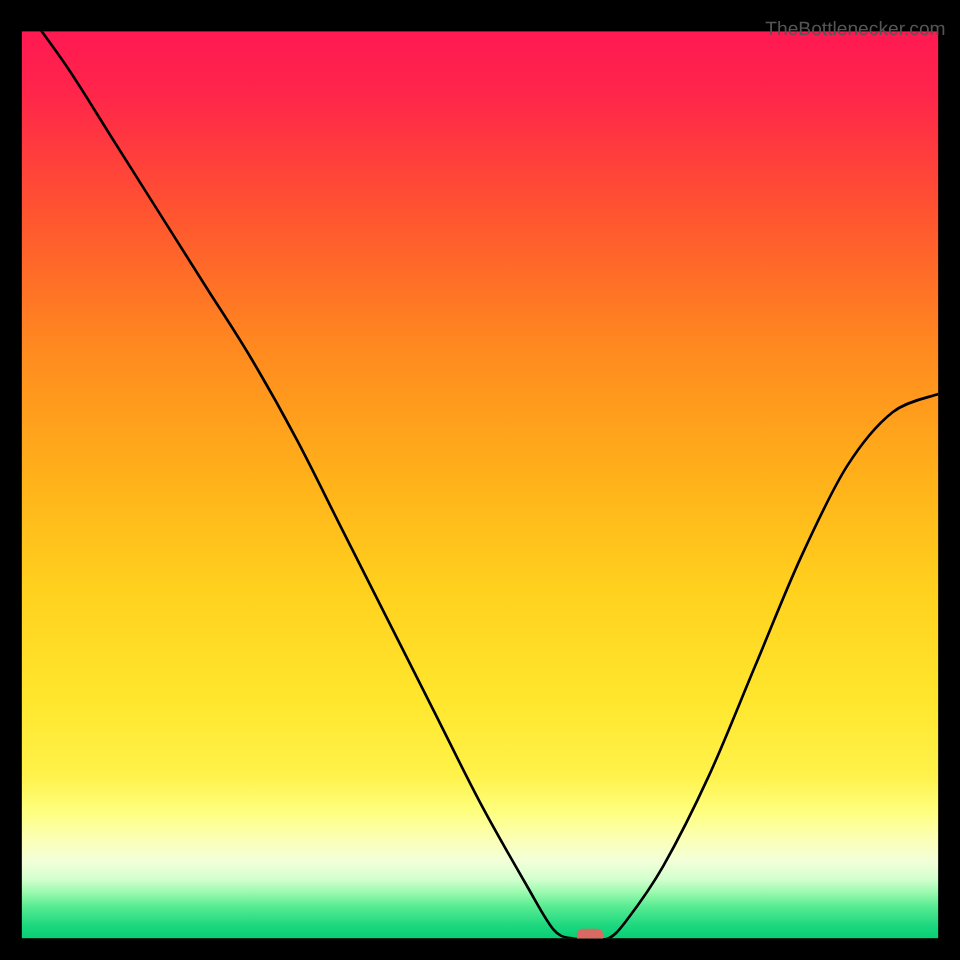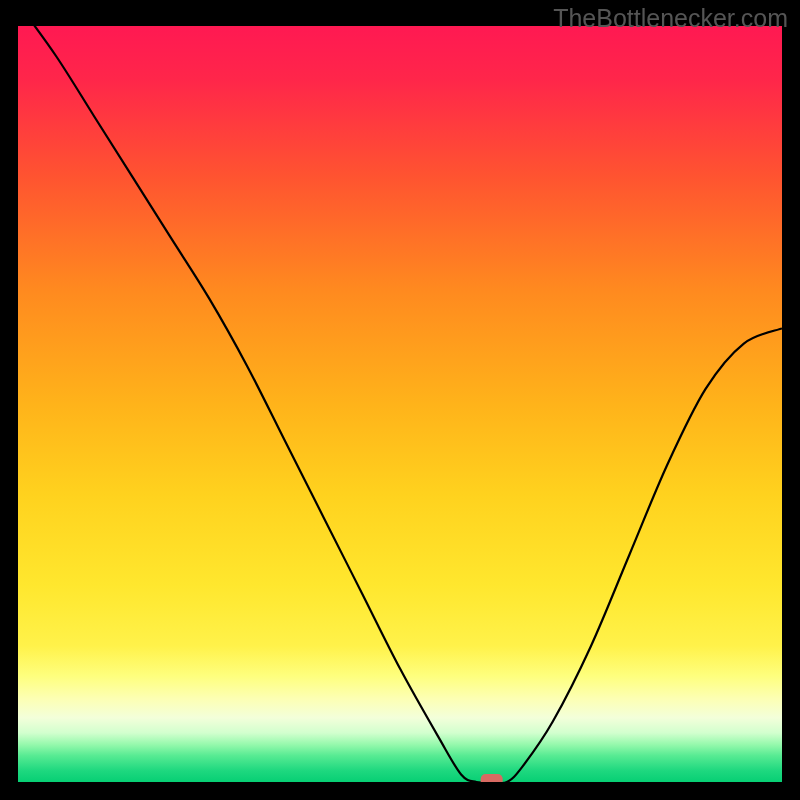--- a/index.html
+++ b/index.html
@@ -11,24 +11,24 @@
     overflow: hidden;
     font-family: Arial, Helvetica, sans-serif;
   }
   .container {
     position: relative;
     width: 800px;
     height: 800px;
   }
   .watermark {
     position: absolute;
-    top: 4px;
+    top: 16px;
     right: 12px;
     color: #555;
-    font-size: 25px;
+    font-size: 16px;
     z-index: 10;
   }
   .plot-outer {
     position: absolute;
     left: 18px;
     top: 26px;
     width: 764px;
     height: 756px;
     background: #000;
   }

